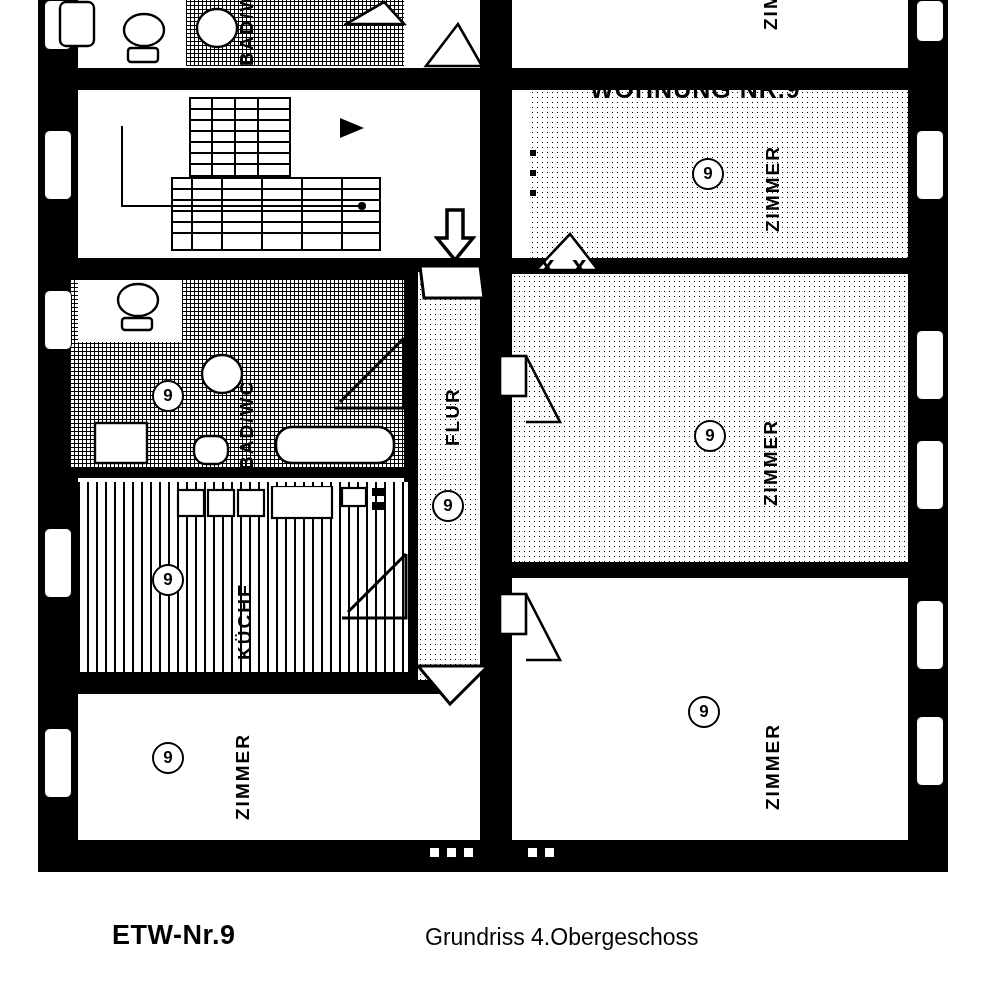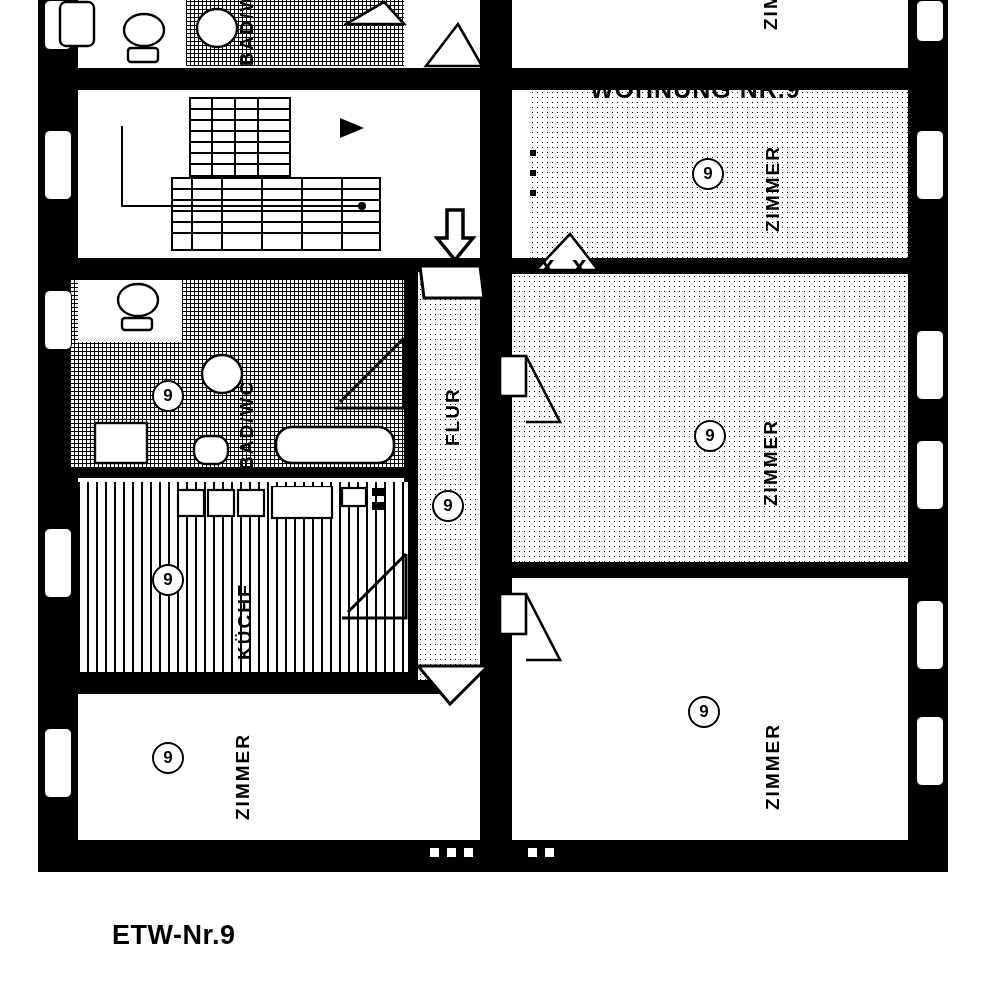--- a/index.html
+++ b/index.html
@@ -327,14 +327,15 @@
 
   <div class="marker" style="left:152px;top:380px;">9</div>
   <div class="marker" style="left:152px;top:564px;">9</div>
   <div class="marker" style="left:432px;top:490px;">9</div>
   <div class="marker" style="left:692px;top:158px;">9</div>
   <div class="marker" style="left:694px;top:420px;">9</div>
   <div class="marker" style="left:688px;top:696px;">9</div>
   <div class="marker" style="left:152px;top:742px;">9</div>
 
   <div class="caption" id="cap-left">ETW-Nr.9</div>
+  <div class="caption" id="cap-right">Grundriss 4.Obergeschoss</div>
 
 </div>
 
 </body></html>

